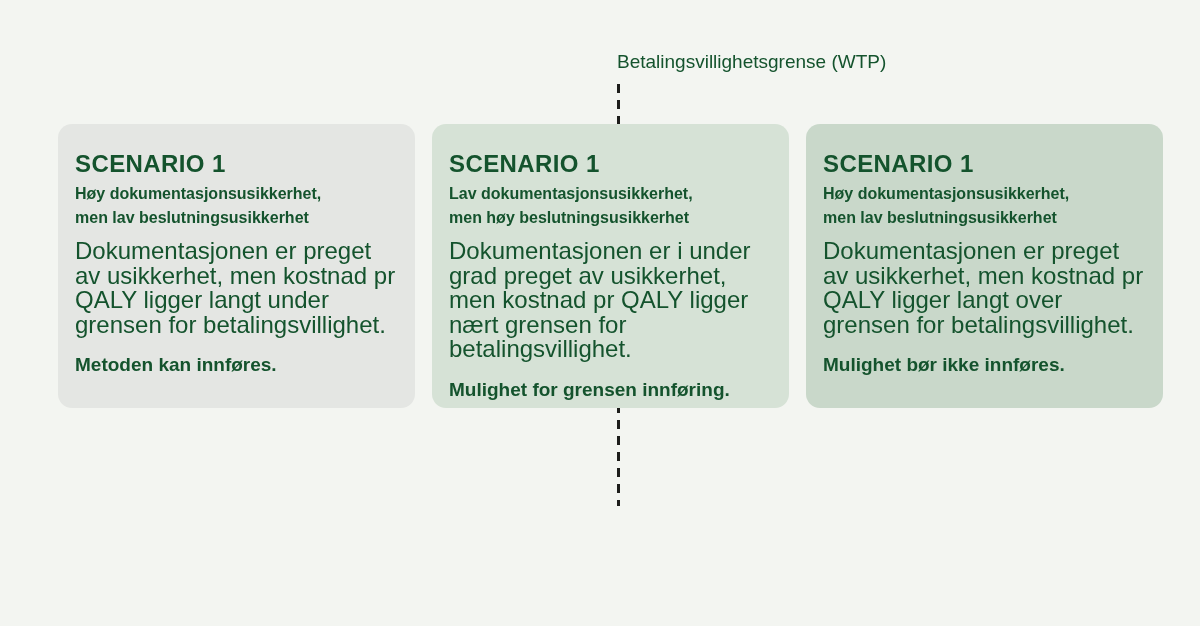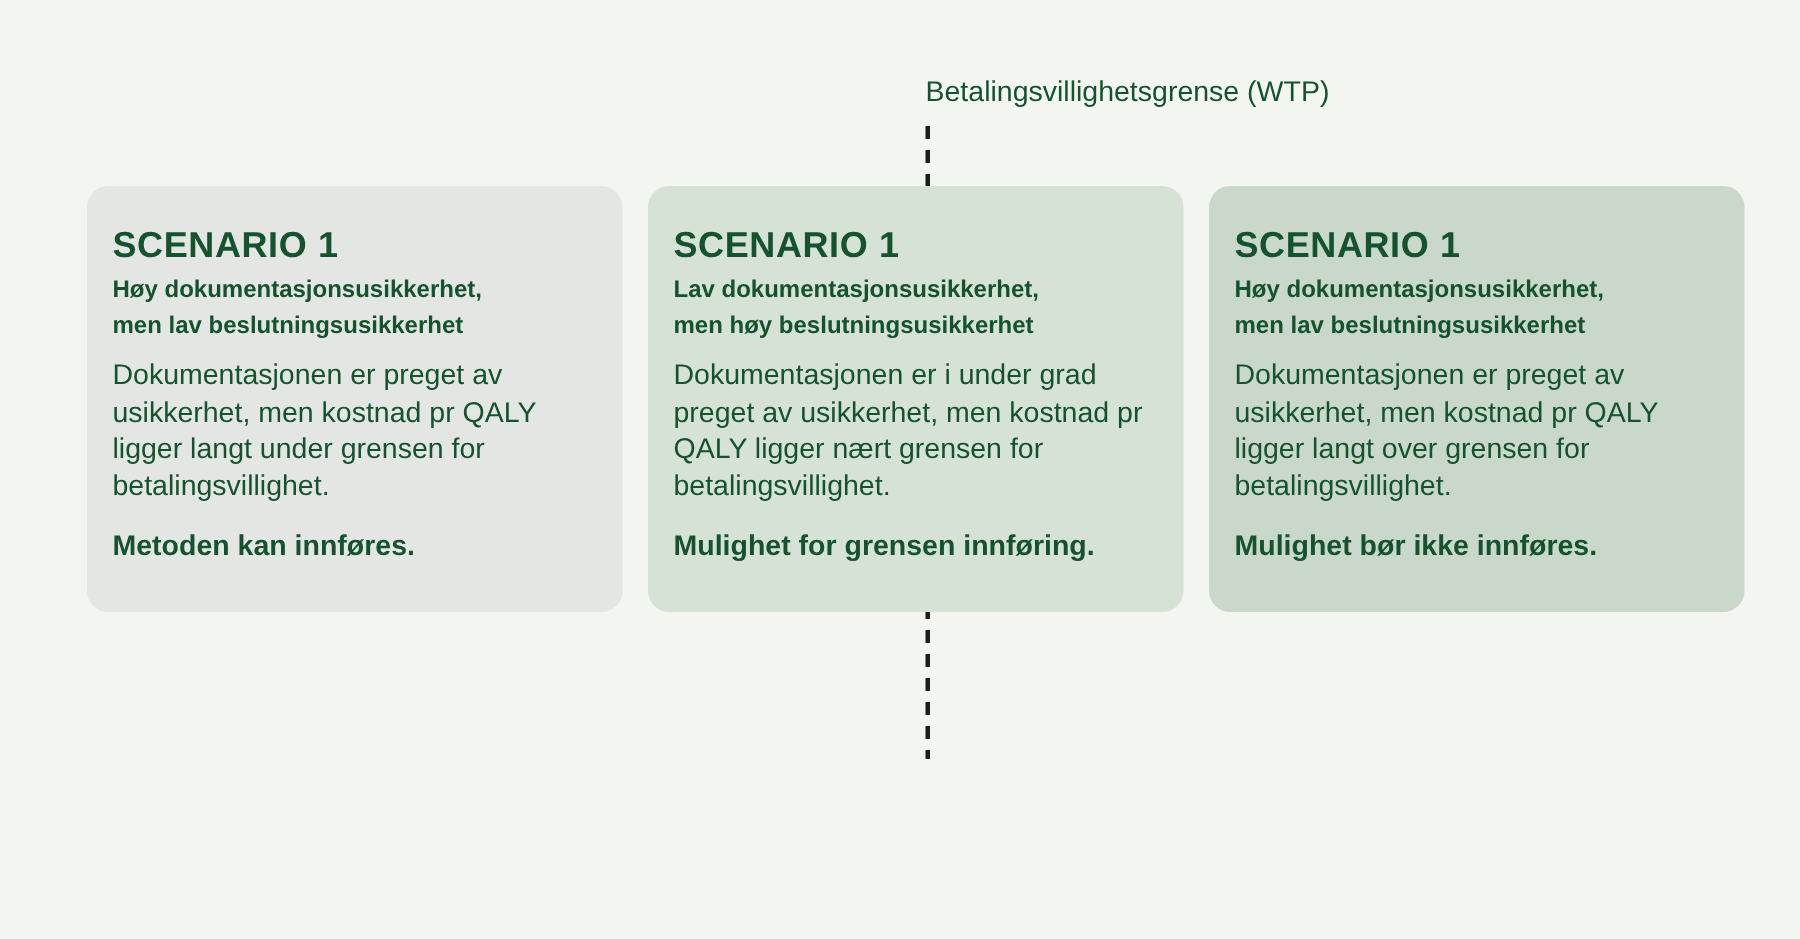--- a/index.html
+++ b/index.html
@@ -55,21 +55,21 @@
     line-height: 30px;
     margin-bottom: 3px;
   }
   .card-subtitle {
     font-size: 16px;
     font-weight: 700;
     line-height: 24px;
     white-space: pre-line;
   }
   .card-body {
-    font-size: 19px;
+    font-size: 24px;
     line-height: 24.5px;
     margin-top: 9px;
   }
   .card-conclusion {
     font-size: 19px;
     font-weight: 700;
     line-height: 24px;
     margin-top: 16px;
   }
   .axis-svg {

